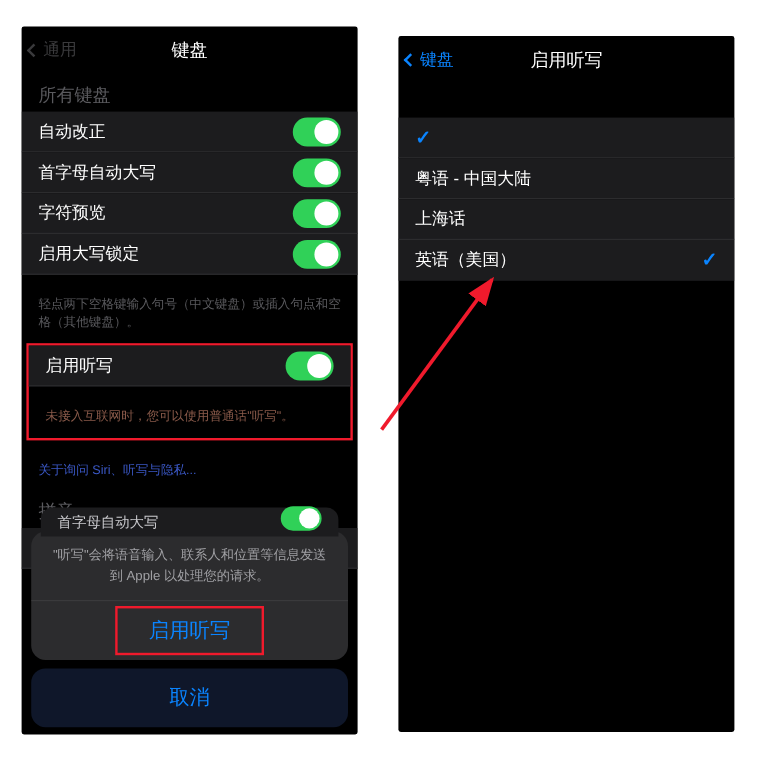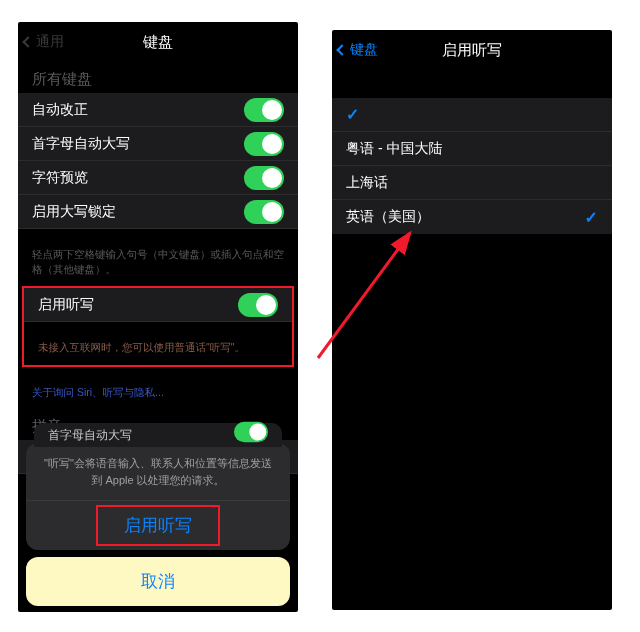--- a/index.html
+++ b/index.html
@@ -132,21 +132,21 @@
   .sheet-button {
     text-align: center;
     padding: 13px 0;
     color: #0a84ff;
     font-size: 17px;
     border-top: 1px solid #3a3a3c;
     position: relative;
   }
   .sheet-button:first-child { border-top: none; }
   .sheet-cancel {
-    background: #fef9c3;
+    background: #0f172a;
     border-radius: 12px;
     text-align: center;
     padding: 13px 4px;
     color: #0a84ff;
     font-size: 17px;
     font-weight: 500;
   }
   .sheet-button .redbox {
     position: absolute;
     left: 70px; right: 70px; top: 4px; bottom: 4px;

